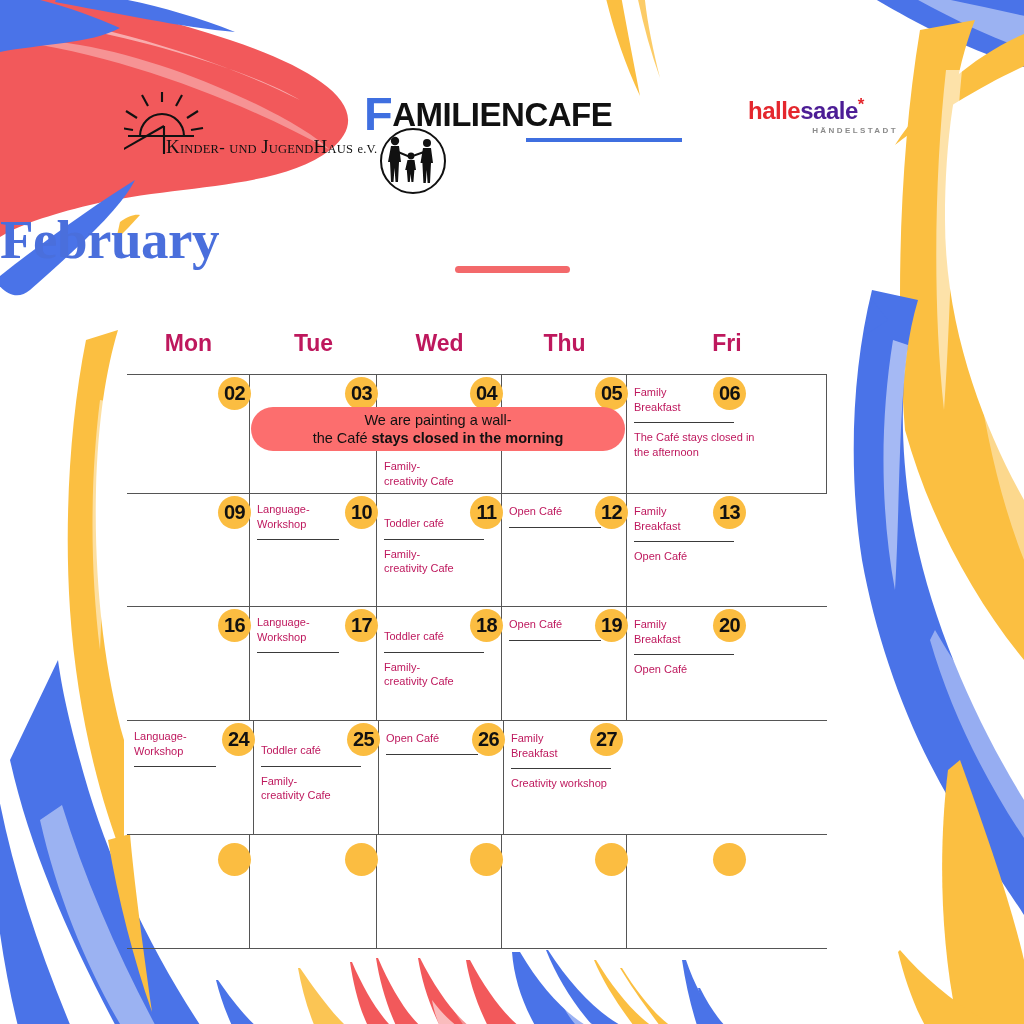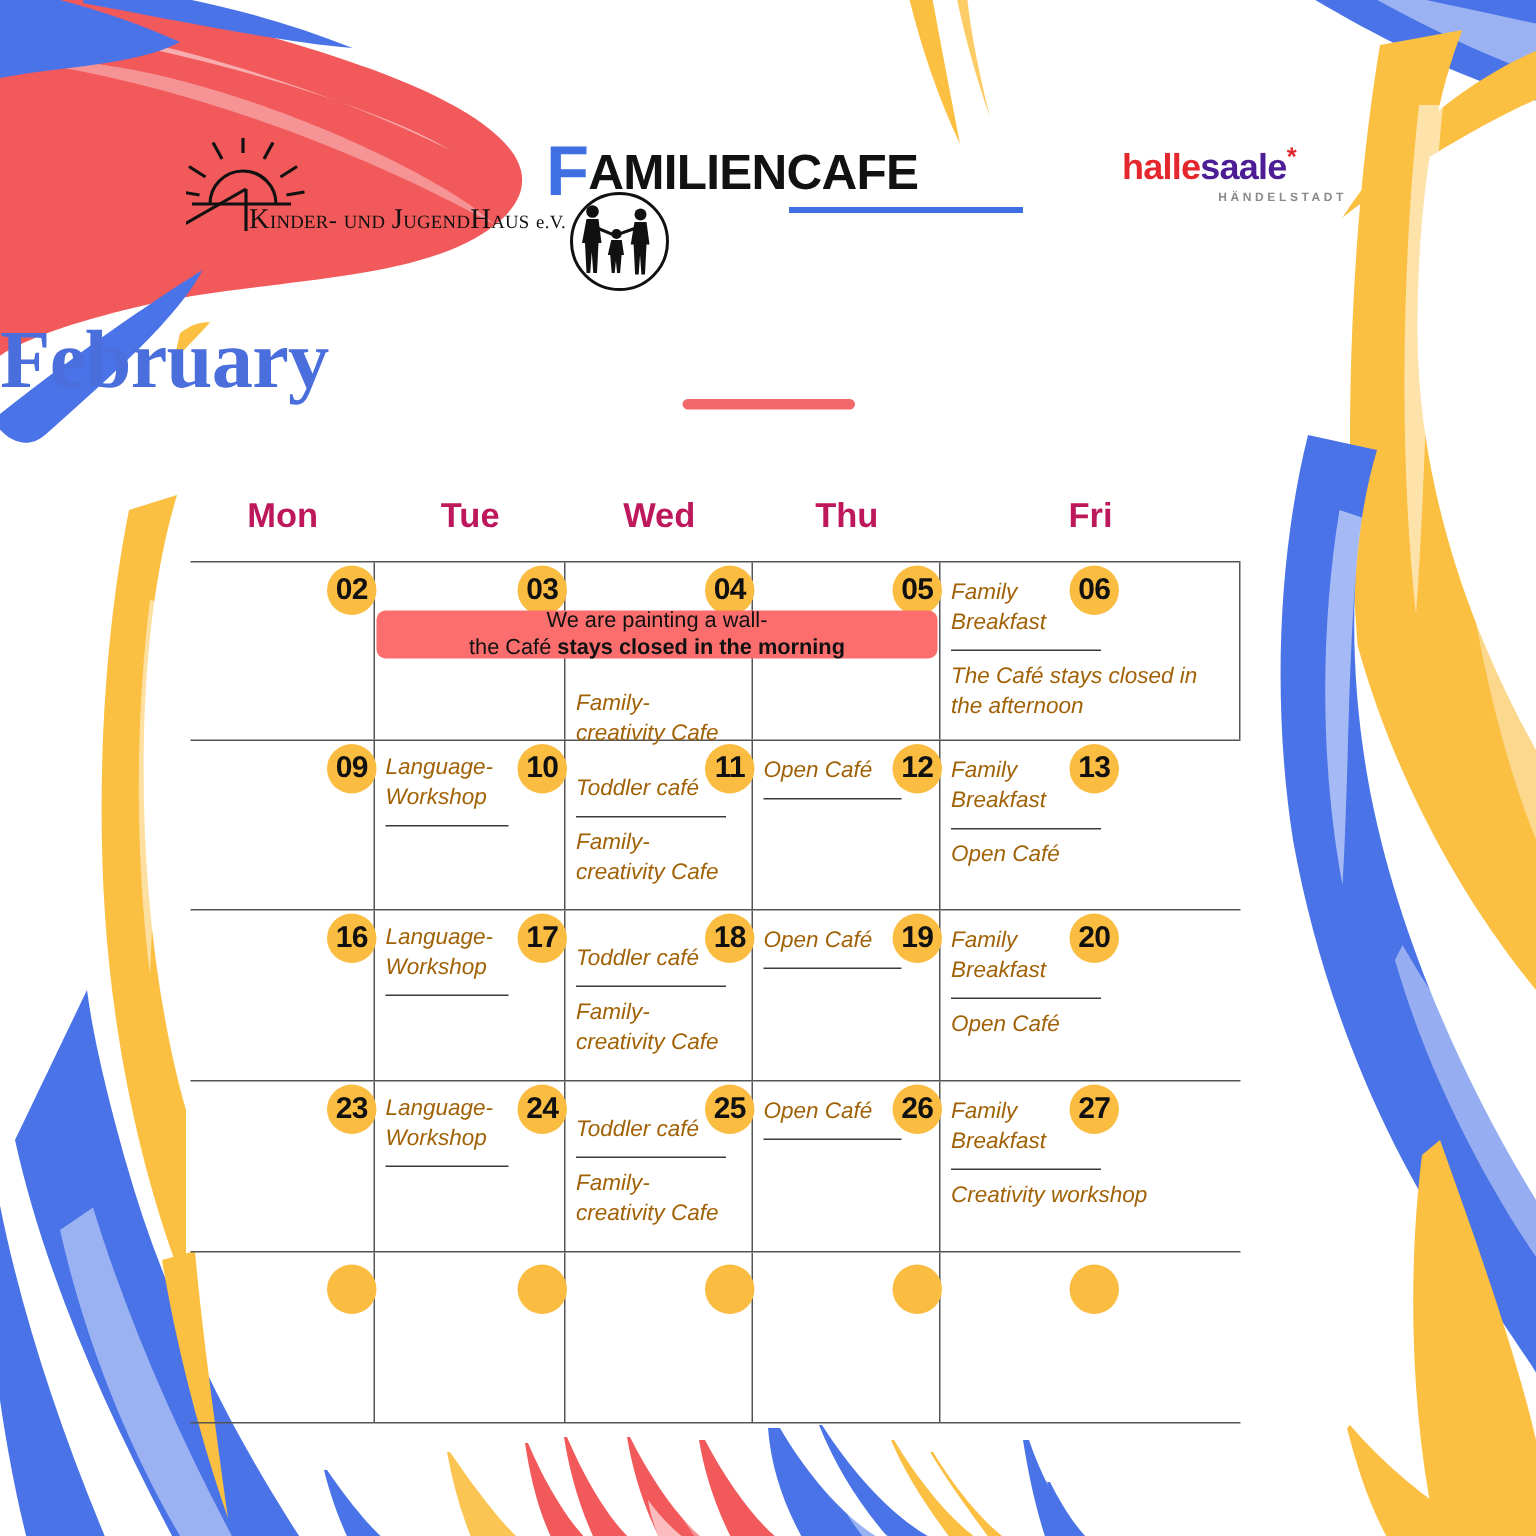--- a/index.html
+++ b/index.html
@@ -91,34 +91,34 @@
 
   .daynum{
     position:absolute;top:2px;width:33px;height:33px;border-radius:50%;
     background:#fbbd41;color:#111;font-size:20px;font-weight:bold;
     display:flex;align-items:center;justify-content:center;
     letter-spacing:-.5px;
   }
   .c-mon .daynum,.c-tue .daynum,.c-wed .daynum,.c-thu .daynum{right:-2px;}
   .c-fri .daynum{left:86px;}
 
-  .ev{font-size:15px;color:#a16207;line-height:1.33;font-style:italic;}
+  .ev{font-size:11px;color:#be185d;line-height:1.33;}
   .ev.pad-r{padding-right:36px;}
   .ev.fri-first{padding-right:0;width:78px;}
   .sep{
     height:0;border-top:1.4px solid #3a3a3a;margin:8px 0 7px 0;
   }
   .sep.s-mon{width:82px;}
   .sep.s-wed{width:100px;}
   .sep.s-thu{width:92px;}
   .sep.s-fri{width:100px;}
 
   .banner{
-    position:absolute;left:124px;top:32px;width:374px;height:32px;
-    background:#fc6e6e;border-radius:6px;
+    position:absolute;left:124px;top:32px;width:374px;height:44px;
+    background:#fc6e6e;border-radius:23px;
     display:flex;flex-direction:column;justify-content:center;align-items:center;
     z-index:5;
   }
   .banner .l1{font-size:14.5px;color:#111;line-height:1.25;}
   .banner .l2{font-size:14.5px;color:#111;line-height:1.25;}
   .banner .l2 b{font-weight:bold;}
 
   .empty-dot{
     position:absolute;top:8px;width:33px;height:33px;border-radius:50%;
     background:#fbbd41;
@@ -358,23 +358,20 @@
             <div>Breakfast</div>
           </div>
           <div class="sep s-fri"></div>
           <div class="ev">
             <div>Open Café</div>
           </div>
         </div>
       </div>
 
       <div class="week w4">
-        <div class="cell c-mon">
-          <div class="daynum">23</div>
-        </div>
         <div class="cell c-tue">
           <div class="daynum">24</div>
           <div class="ev pad-r">
             <div>Language-</div>
             <div>Workshop</div>
           </div>
           <div class="sep s-mon"></div>
         </div>
         <div class="cell c-wed">
           <div class="daynum">25</div>

